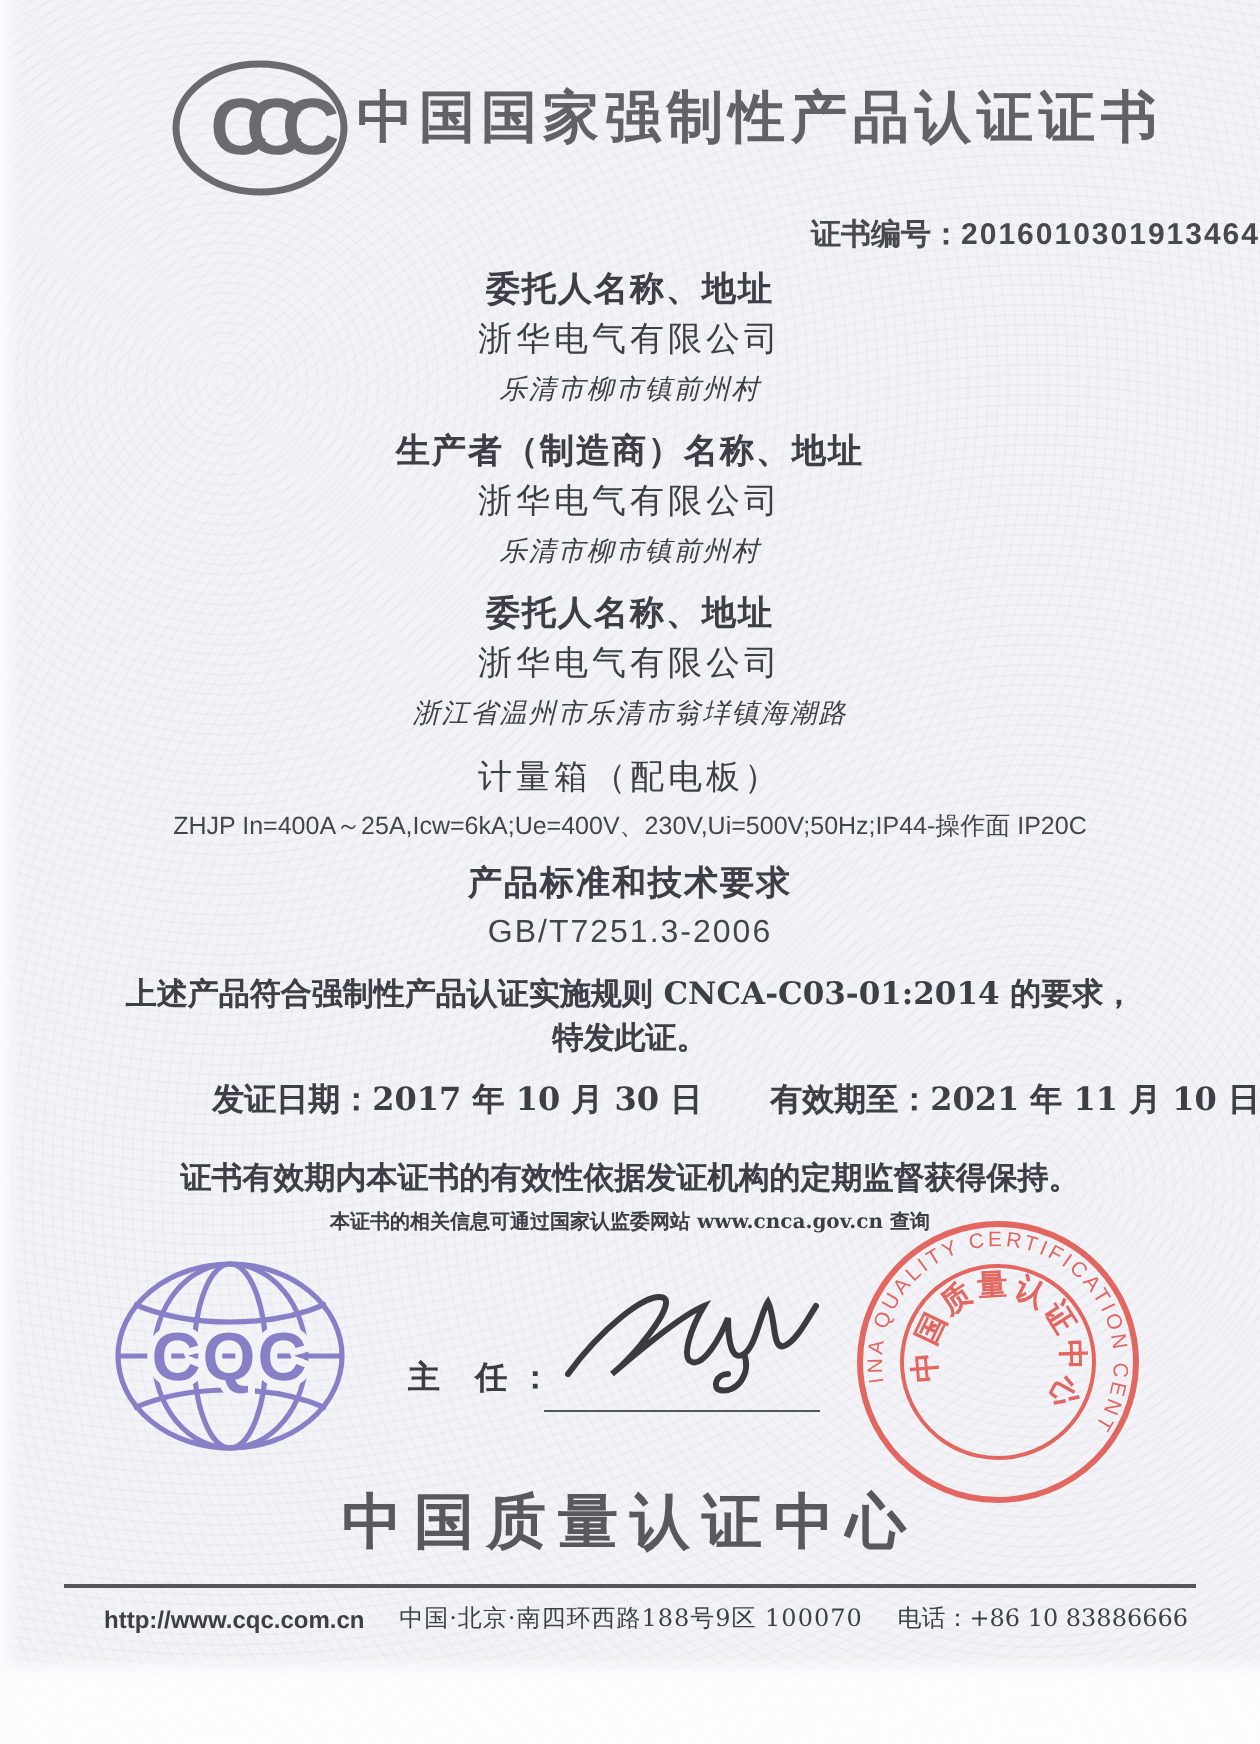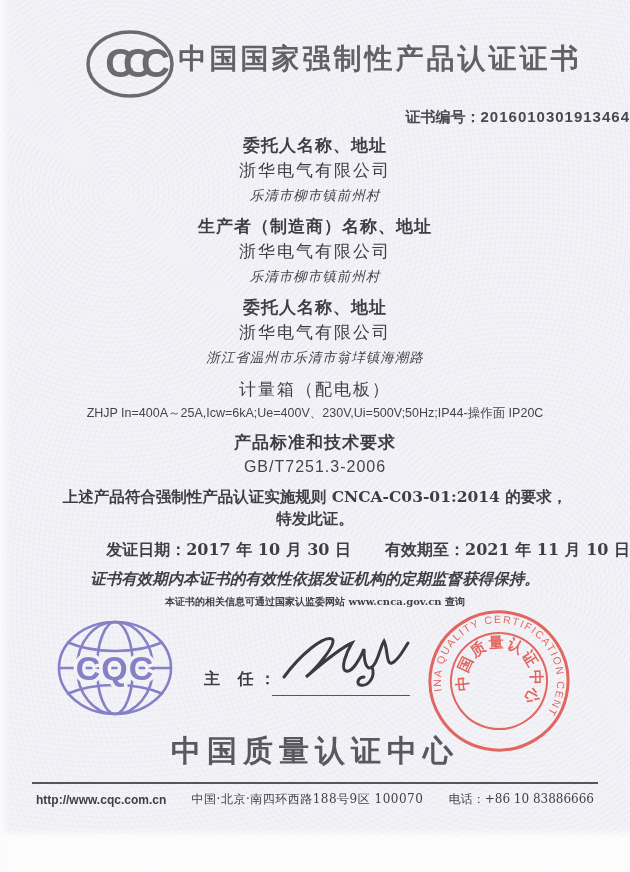--- a/index.html
+++ b/index.html
@@ -46,38 +46,38 @@
     font-size:12.5px;height:22px;line-height:22px;letter-spacing:0;color:#44444c;
   }
   .line-std{
     font-family:"Liberation Sans","DejaVu Sans",sans-serif;font-style:normal;
     font-size:16px;height:26px;line-height:26px;color:#44444c;letter-spacing:1px;
   }
   .statement{margin-top:6px;text-align:center;font-weight:bold;font-size:15.5px;}
   .statement div{height:22px;line-height:22px;}
   .dates{margin-top:8px;text-align:right;font-weight:bold;font-size:16px;height:24px;line-height:24px;}
   .dates .gap{display:inline-block;width:34px;}
-  .note-validity{margin-top:5px;text-align:center;font-weight:bold;font-size:15.5px;height:24px;line-height:24px;font-style:italic;}
+  .note-validity{margin-top:15px;text-align:center;font-weight:bold;font-size:15.5px;height:24px;line-height:24px;}
   .note-change{text-align:center;font-weight:bold;font-size:15px;height:23px;line-height:23px;}
   .note-query{text-align:center;font-size:10px;font-weight:bold;height:22px;line-height:22px;}
   .seal-row{position:relative;height:108px;margin-top:4px;}
   .cqc-logo{position:absolute;left:54px;top:0px;}
   .director{position:absolute;left:204px;top:52px;font-size:16px;font-weight:bold;letter-spacing:6px;color:#3c3c44;}
   .sig-line{position:absolute;left:272px;top:78px;width:138px;border-bottom:1.5px solid #55555c;}
   .signature-svg{position:absolute;left:276px;top:8px;}
   .stamp{position:absolute;left:424px;top:606px;}
   .issuer{
     text-align:center;margin-top:6px;
     font-family:"Liberation Sans","DejaVu Sans",sans-serif;
     font-weight:bold;font-size:30px;letter-spacing:6px;color:#58585e;
   }
   .divider{margin:10px 32px 0 32px;border-top:2px solid #55555a;}
   .footer{
     display:flex;justify-content:space-between;align-items:center;
-    padding:7px 36px 0 36px;font-size:12px;color:#3e3e46;
+    padding:7px 36px 0 36px;font-size:12px;color:#3e3e46;margin-left:16px;
   }
   .footer .url{font-family:"Liberation Sans","DejaVu Sans",sans-serif;font-weight:bold;}
   .footer .addr{letter-spacing:.5px;}
 </style>
 </head>
 <body>
 
 <div class="page">
 
   <div class="header">

